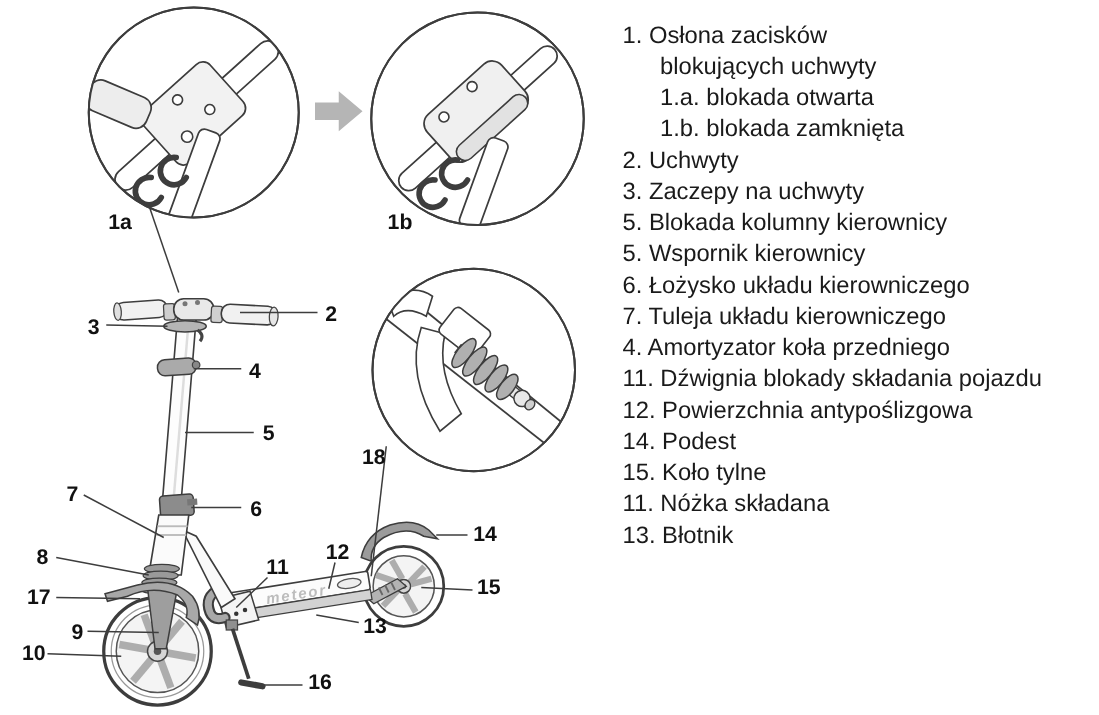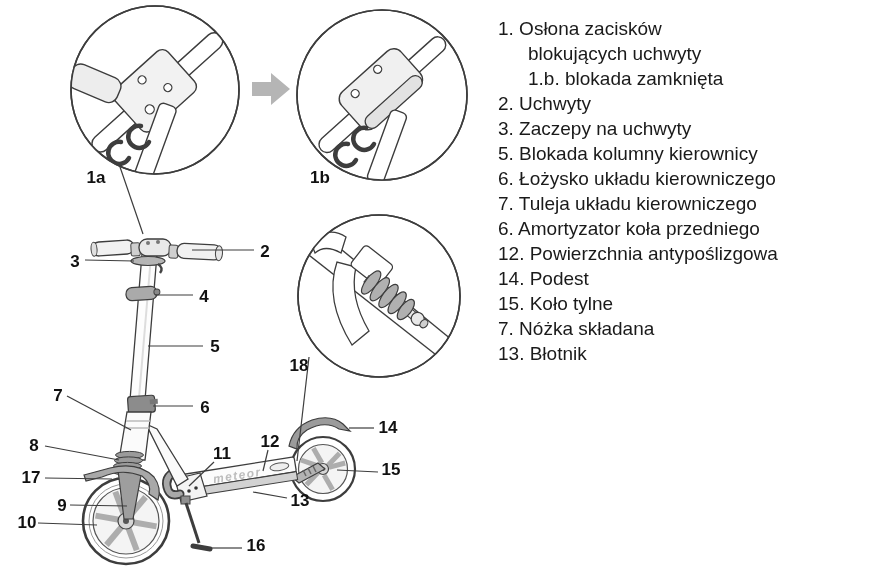--- a/index.html
+++ b/index.html
@@ -265,45 +265,48 @@
       </g>
     </svg>
   </div>
 
   <div class="parts-list">
 
       <span class="line" data-indent="0">1. Osłona zacisków</span>
 
       <span class="line" data-indent="1">blokujących uchwyty</span>
 
+      <span class="line" data-indent="1">1.a. blokada otwarta</span>
 
       <span class="line" data-indent="1">1.b. blokada zamknięta</span>
 
       <span class="line" data-indent="0">2. Uchwyty</span>
 
       <span class="line" data-indent="0">3. Zaczepy na uchwyty</span>
 
       <span class="line" data-indent="0">5. Blokada kolumny kierownicy</span>
 
+      <span class="line" data-indent="0">5. Wspornik kierownicy</span>
 
       <span class="line" data-indent="0">6. Łożysko układu kierowniczego</span>
 
       <span class="line" data-indent="0">7. Tuleja układu kierowniczego</span>
 
-      <span class="line" data-indent="0">6. Amortyzator koła przedniego</span>
-
-
-
+      <span class="line" data-indent="0">4. Amortyzator koła przedniego</span>
+
+
+
+      <span class="line" data-indent="0">11. Dźwignia blokady składania pojazdu</span>
 
       <span class="line" data-indent="0">12. Powierzchnia antypoślizgowa</span>
 
       <span class="line" data-indent="0">14. Podest</span>
 
 
       <span class="line" data-indent="0">15. Koło tylne</span>
 
-      <span class="line" data-indent="0">7. Nóżka składana</span>
+      <span class="line" data-indent="0">11. Nóżka składana</span>
 
       <span class="line" data-indent="0">13. Błotnik</span>
 
     </div>
 
 </div>
 
 </body></html>

